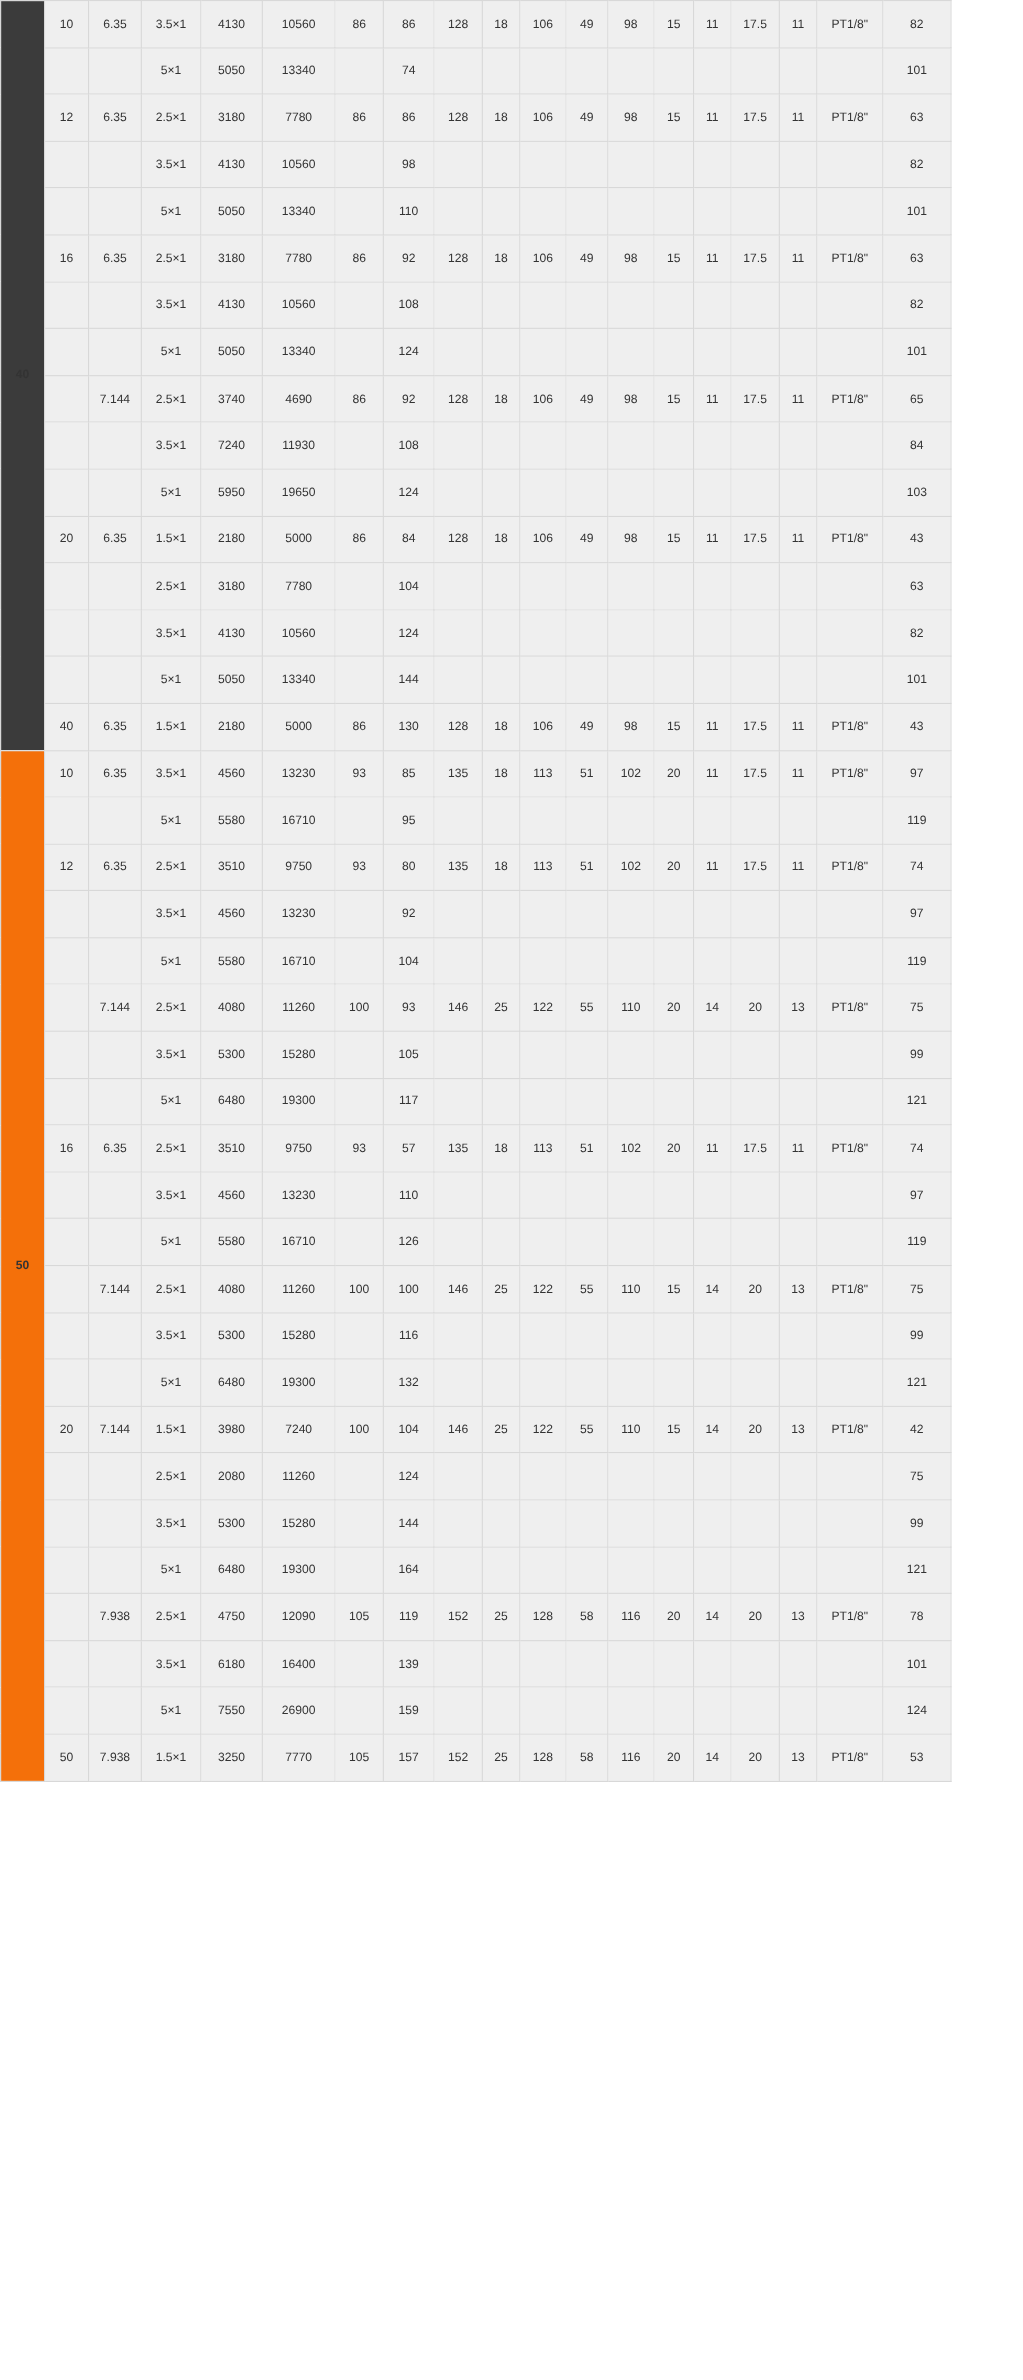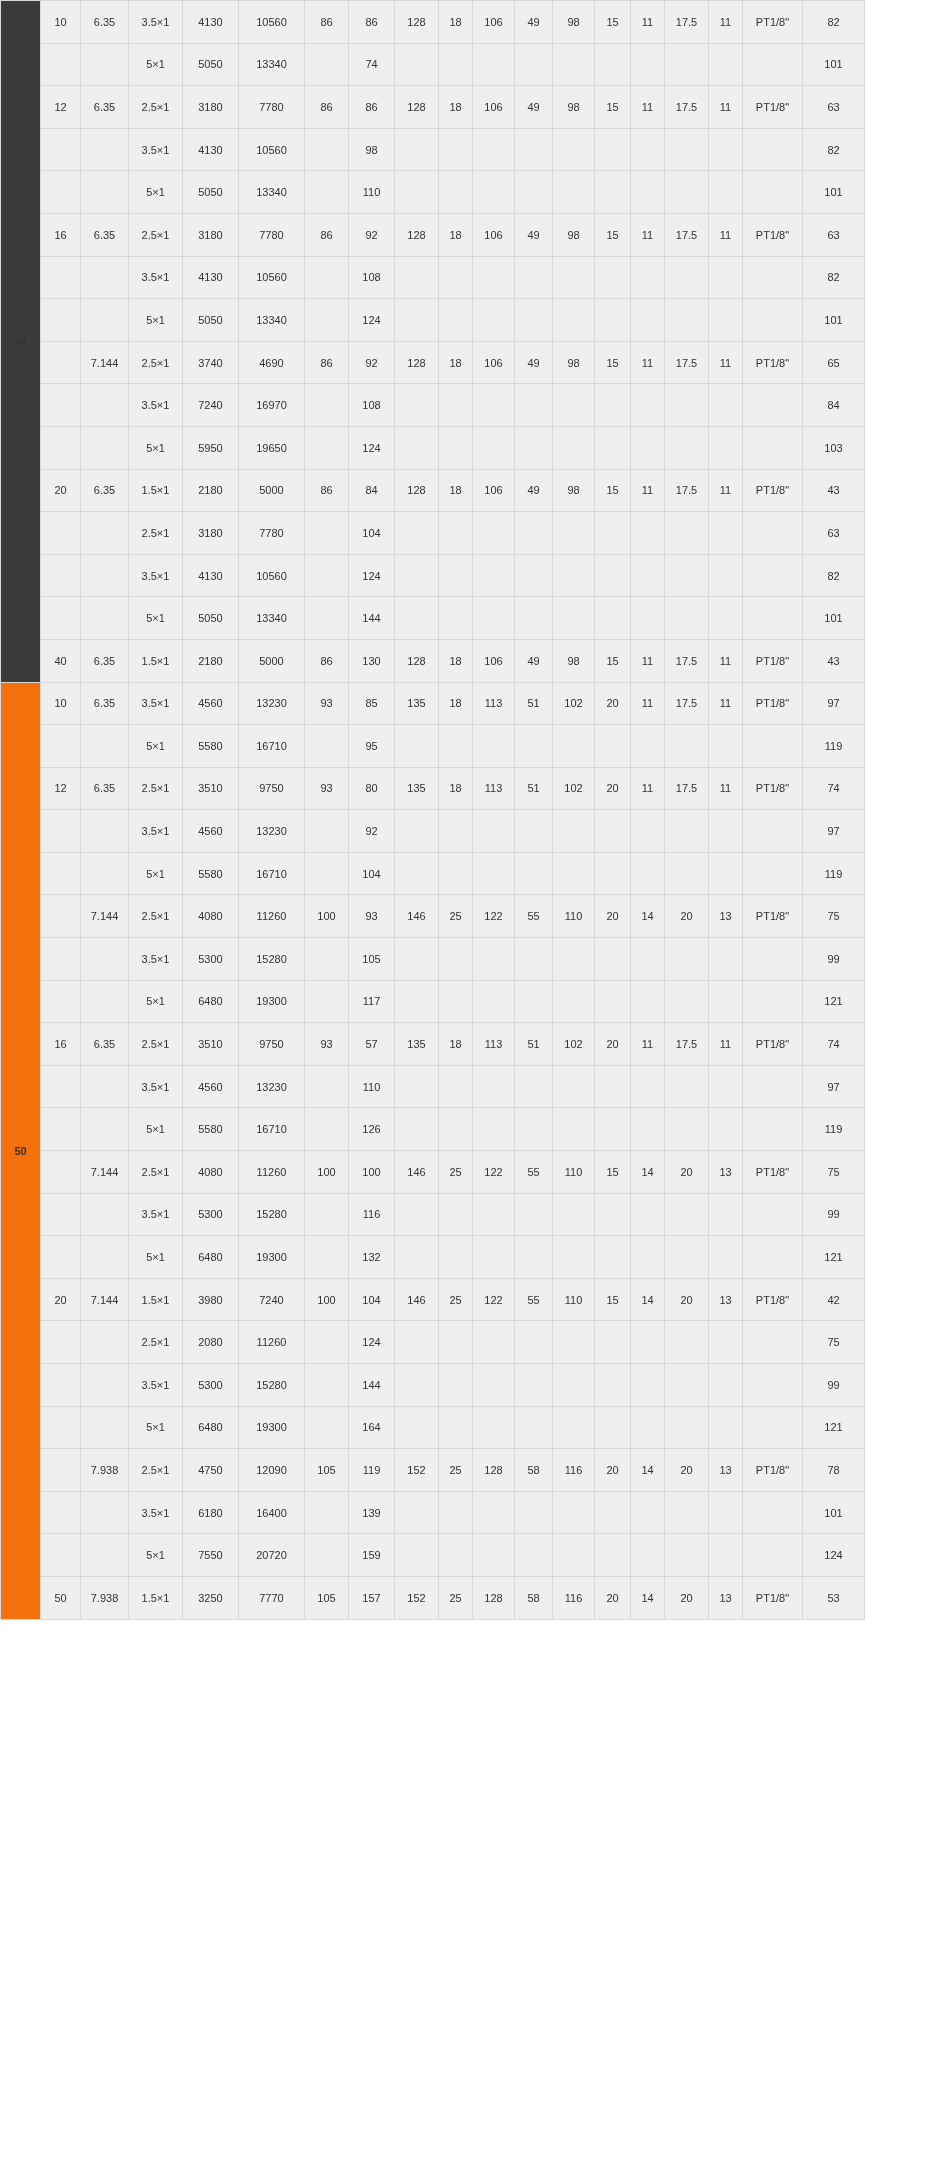--- a/index.html
+++ b/index.html
@@ -276,21 +276,21 @@
           <td>17.5</td>
           <td>11</td>
           <td>PT1/8"</td>
           <td>65</td>
         </tr>
         <tr>
           <td class="empty"></td>
           <td class="empty"></td>
           <td>3.5×1</td>
           <td>7240</td>
-          <td>16970</td>
+          <td>11930</td>
           <td class="empty"></td>
           <td>108</td>
           <td class="empty"></td>
           <td class="empty"></td>
           <td class="empty"></td>
           <td class="empty"></td>
           <td class="empty"></td>
           <td class="empty"></td>
           <td class="empty"></td>
           <td class="empty"></td>
@@ -817,21 +817,21 @@
           <td class="empty"></td>
           <td class="empty"></td>
           <td class="empty"></td>
           <td>101</td>
         </tr>
         <tr>
           <td class="empty"></td>
           <td class="empty"></td>
           <td>5×1</td>
           <td>7550</td>
-          <td>20720</td>
+          <td>26900</td>
           <td class="empty"></td>
           <td>159</td>
           <td class="empty"></td>
           <td class="empty"></td>
           <td class="empty"></td>
           <td class="empty"></td>
           <td class="empty"></td>
           <td class="empty"></td>
           <td class="empty"></td>
           <td class="empty"></td>

